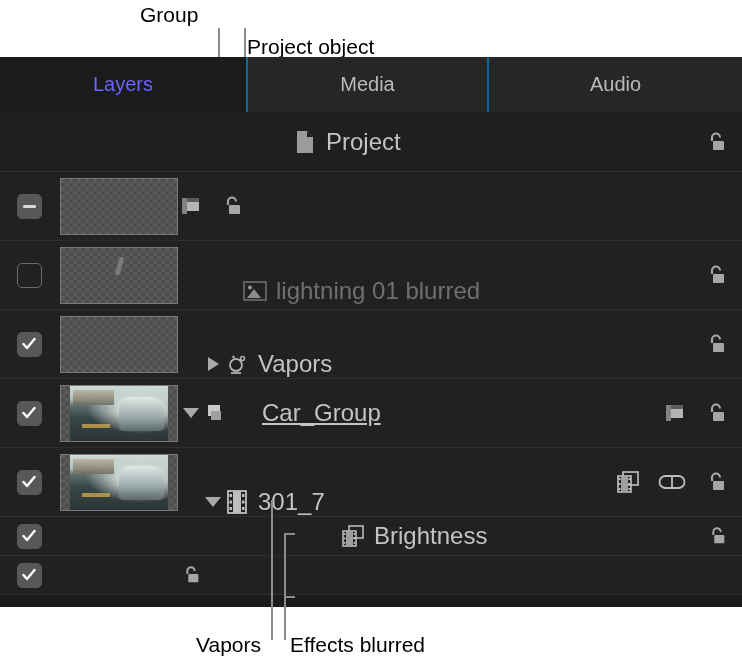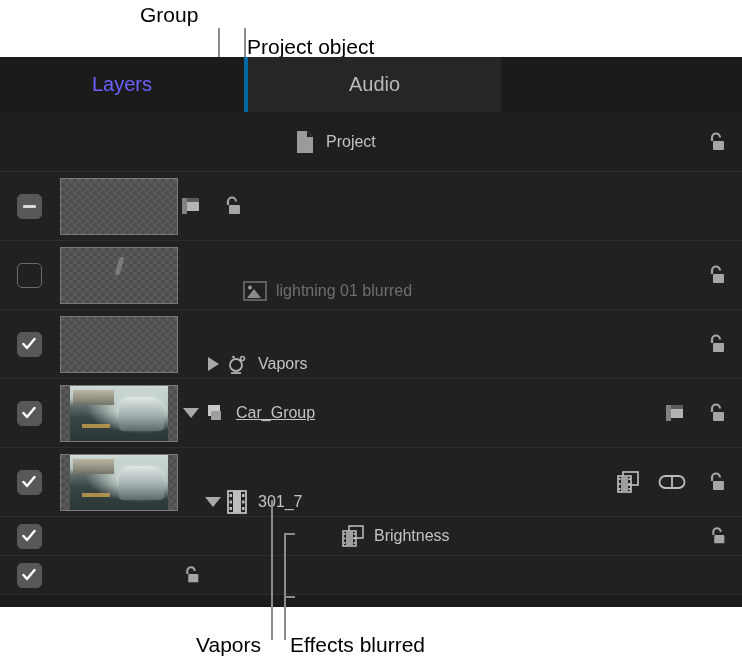--- a/index.html
+++ b/index.html
@@ -56,21 +56,21 @@
   }
   .tab {
     flex: 0 0 auto;
     display: flex;
     align-items: center;
     justify-content: center;
     font-size: 20px;
     color: #b9b9b9;
     background: #262626;
     box-sizing: border-box;
-    border-right: 4px solid #0369a1;
+    border-right: 2px solid #0369a1;
     cursor: default;
   }
   .tab.selected {
     background: #1b1b1b;
     color: #6b62ff;
   }
   #tab-layers { width: 248px; }
   #tab-media  { width: 241px; }
   #tab-audio  { width: 253px; border-right: none; }
 
@@ -210,26 +210,26 @@
   }
   .obj-icon {
     width: 26px;
     flex: 0 0 26px;
     display: flex;
     align-items: center;
     justify-content: center;
     margin-right: 8px;
   }
   .label {
-    font-size: 16px;
+    font-size: 24px;
     color: #c3c3c3;
     white-space: nowrap;
   }
   .label.dim { color: #6f6f6f; }
-  .label.renaming { text-decoration: underline; }
+  .label.renaming { text-decoration: underline; margin-left: 26px; }
 
   
   .col-icons {
     flex: 0 0 auto;
     display: flex;
     align-items: center;
     justify-content: flex-end;
     padding-right: 14px;
     gap: 18px;
   }
@@ -252,20 +252,23 @@
 <div class="leader leader-v" style="left:218px; top:28px; height:187px;"></div>
 <div class="leader leader-h" style="left:218px; top:213px; width:14px;"></div>
 
 <div class="leader leader-v" style="left:244px; top:28px; height:108px;"></div>
 
 <div id="layers-panel">
 
   <div id="tab-bar">
     <div class="tab selected" id="tab-layers">
       <span>Layers</span>
+    </div>
+    <div class="tab" id="tab-media">
+      <span>Media</span>
     </div>
     <div class="tab" id="tab-audio">
       <span>Audio</span>
     </div>
   </div>
 
   <div class="row project">
     <div class="col-check"></div>
     <div class="col-thumb"></div>
     <div class="col-name ind-proj">

